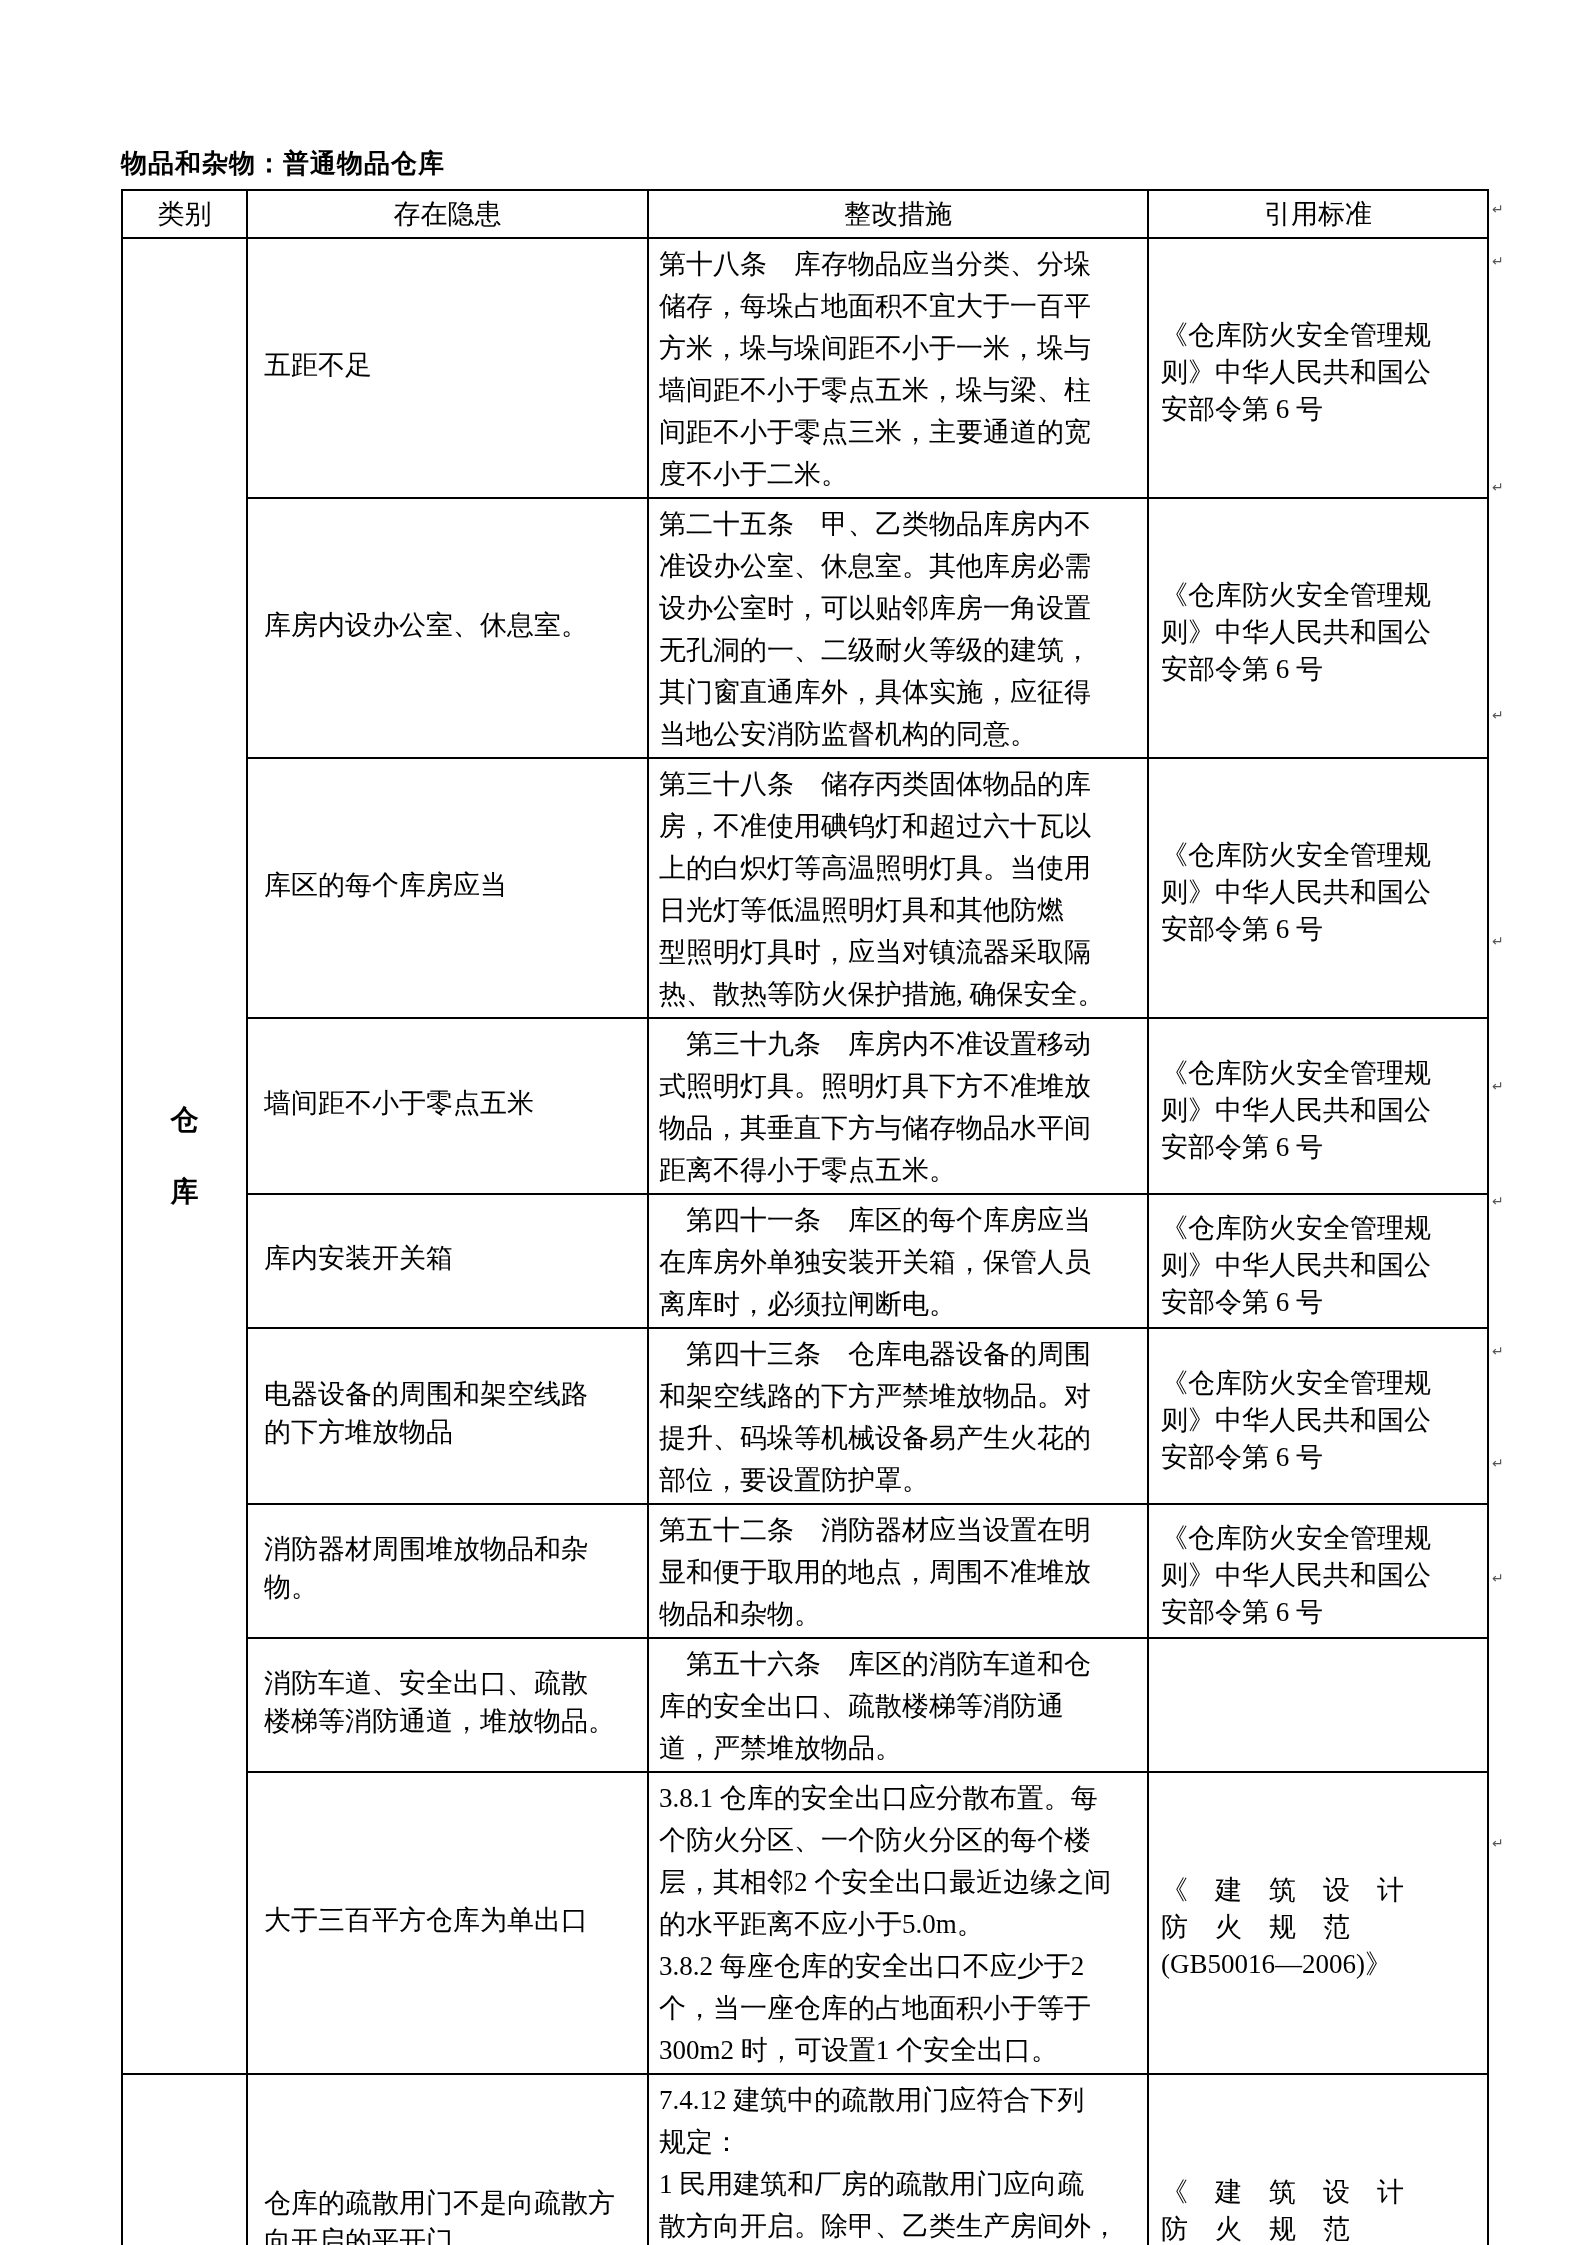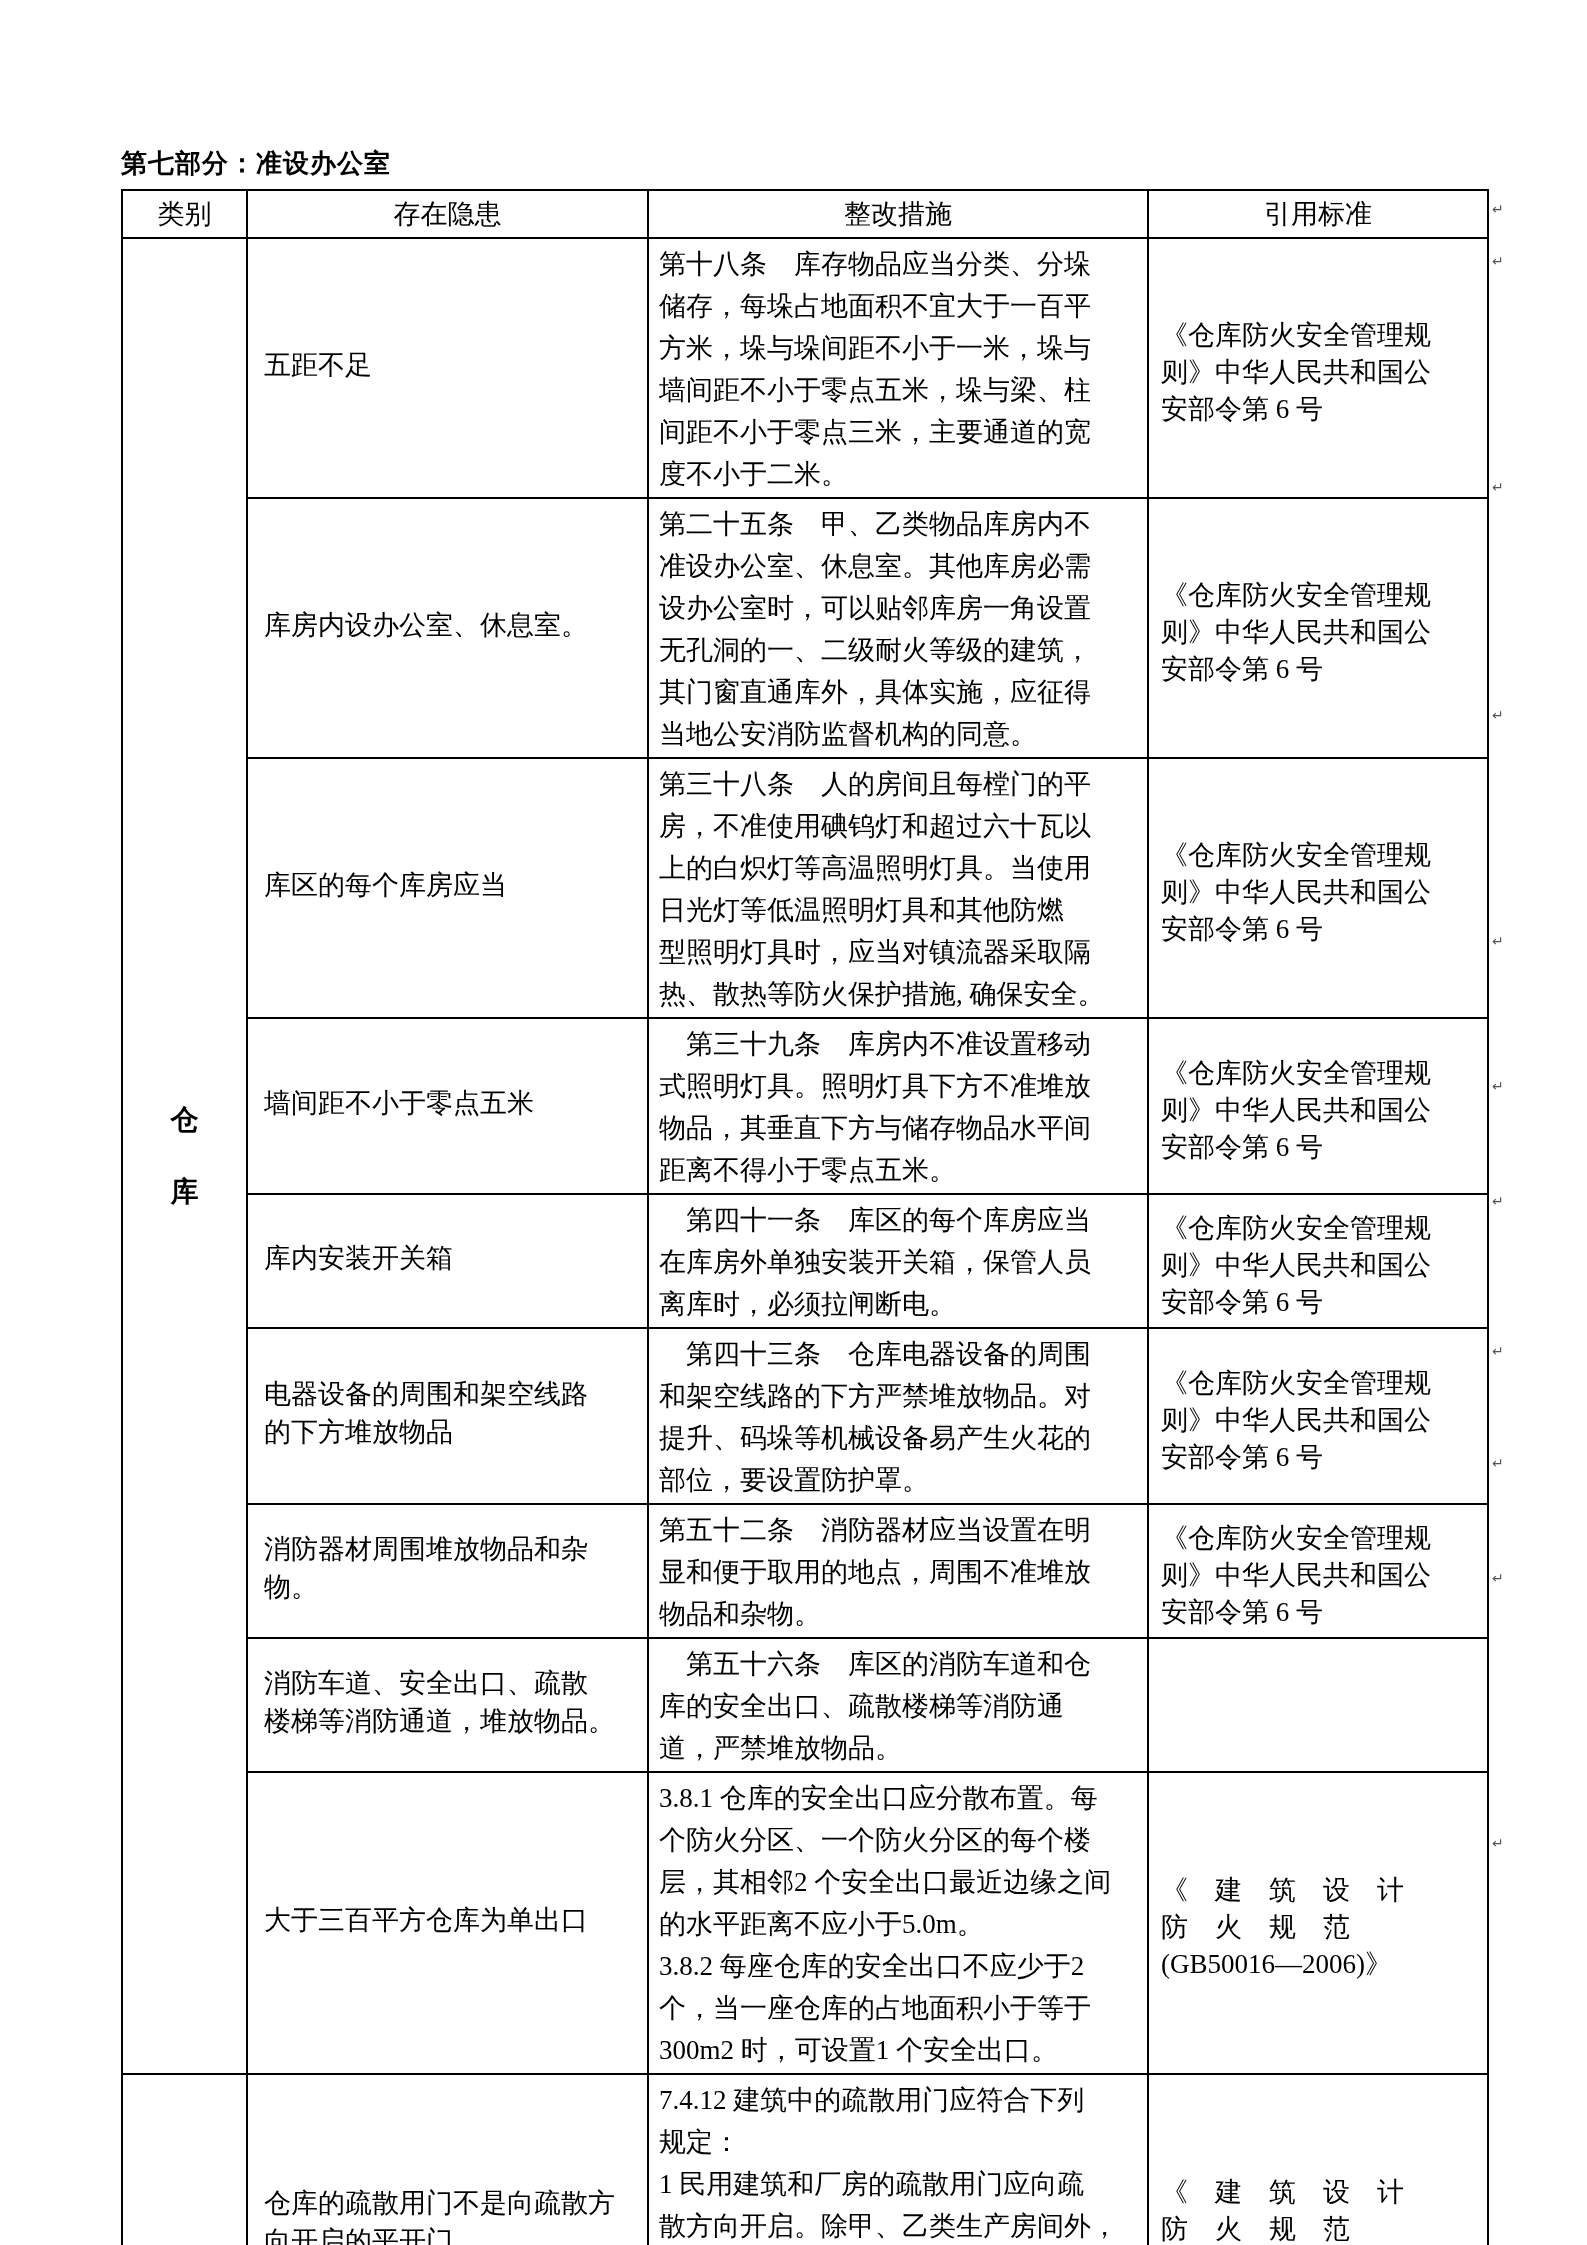--- a/index.html
+++ b/index.html
@@ -48,21 +48,21 @@
   .rowmark {
     position:absolute; left:1492px; font-size:14px; color:#555;
     font-family:"DejaVu Sans",sans-serif; line-height:14px;
   }
 </style>
 </head>
 <body>
 
 <div class="page">
 
-  <div class="title">第七部分：准设办公室</div>
+  <div class="title">物品和杂物：普通物品仓库</div>
 
   <table class="grid">
     <colgroup>
       <col style="width:125px">
       <col style="width:401px">
       <col style="width:500px">
       <col style="width:340px">
     </colgroup>
     <thead>
       <tr style="height:43px">
@@ -96,21 +96,21 @@
 设办公室时，可以贴邻库房一角设置
 无孔洞的一、二级耐火等级的建筑，
 其门窗直通库外，具体实施，应征得
 当地公安消防监督机构的同意。</td>
         <td class="standard">《仓库防火安全管理规
 则》中华人民共和国公
 安部令第 6 号</td>
       </tr>
       <tr style="height:227px">
         <td class="hazard">库区的每个库房应当</td>
-        <td class="measure">第三十八条　人的房间且每樘门的平
+        <td class="measure">第三十八条　储存丙类固体物品的库
 房，不准使用碘钨灯和超过六十瓦以
 上的白炽灯等高温照明灯具。当使用
 日光灯等低温照明灯具和其他防燃
 型照明灯具时，应当对镇流器采取隔
 热、散热等防火保护措施, 确保安全。</td>
         <td class="standard">《仓库防火安全管理规
 则》中华人民共和国公
 安部令第 6 号</td>
       </tr>
       <tr style="height:145px">

